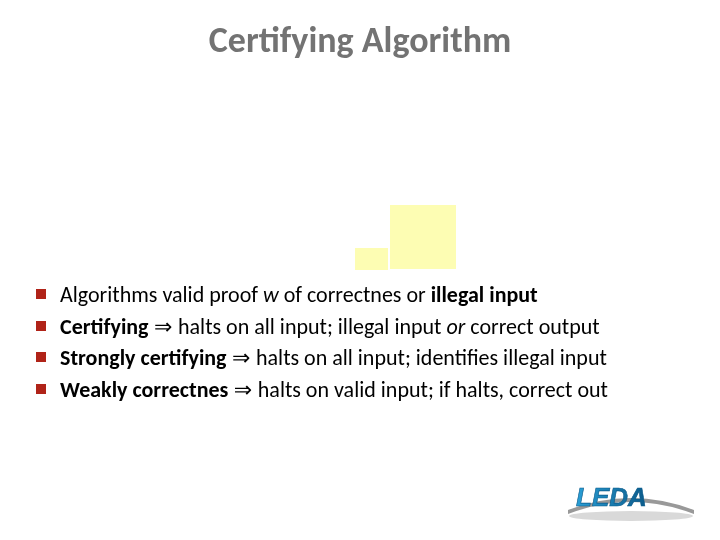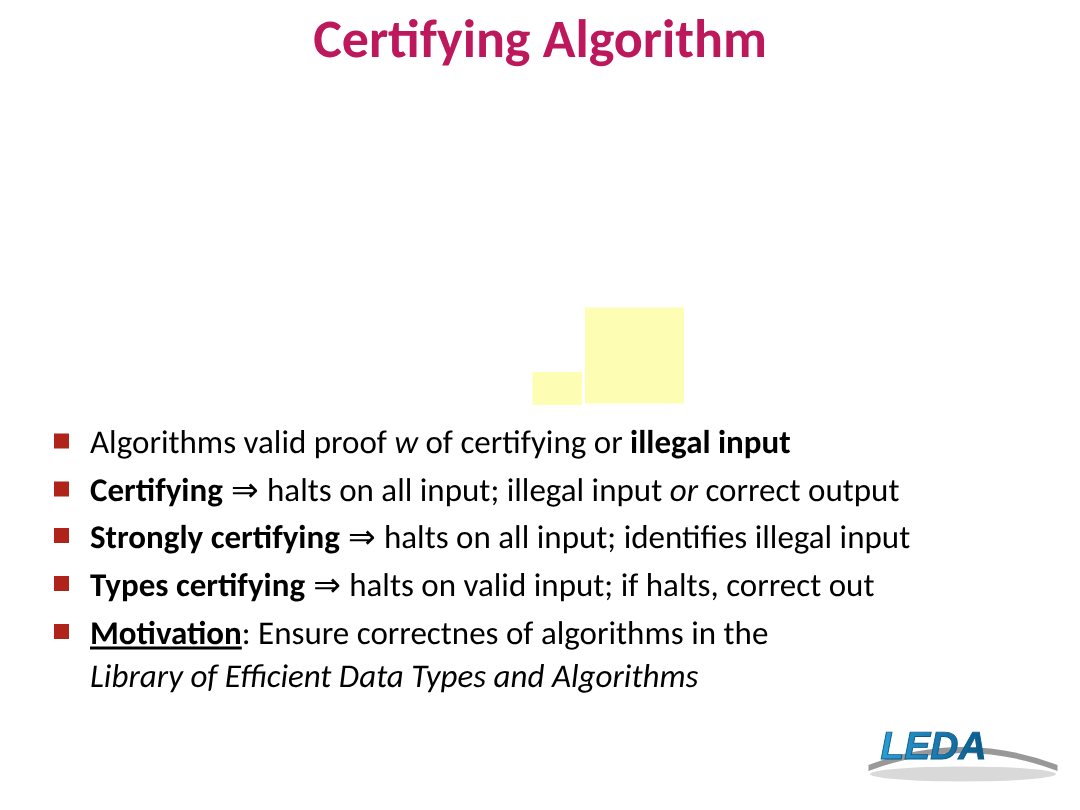--- a/index.html
+++ b/index.html
@@ -6,27 +6,27 @@
   body {
     width: 720px;
     height: 540px;
     background: #fff;
     font-family: Calibri, Arial, sans-serif;
     position: relative;
     overflow: hidden;
   }
   .title {
     position: absolute;
-    top: 4px;
+    top: 18px;
     left: 0;
     width: 100%;
     text-align: center;
     font-size: 36px;
     font-weight: bold;
-    color: #be185d;
+    color: #737373;
   }
   .yellow-box-big {
     position: absolute;
     left: 390px;
     top: 205px;
     width: 66px;
     height: 64px;
     background: #fdfdb3;
   }
   .yellow-box-small {
@@ -58,56 +58,51 @@
     top: 9px;
     width: 10px;
     height: 10px;
     background: #b02318;
   }
   .italic { font-style: italic; }
   .bold { font-weight: bold; }
   .imply { font-family: 'Cambria Math', Georgia, serif; }
   .logo {
     position: absolute;
-    right: 13px;
+    right: 24px;
     bottom: 18px;
     width: 130px;
     height: 46px;
   }
   .logo svg { width: 100%; height: 100%; }
 </style>
 </head>
 <body>
 
 <div class="title">Certifying Algorithm</div>
 
 <div class="yellow-box-big"></div>
 <div class="yellow-box-small"></div>
 
 <ul class="bullets">
   <li>
     <span class="sq"></span>
-    <span>Algorithms valid proof </span><span class="italic">w</span><span> of certifying or </span><span class="bold">illegal input</span>
+    <span>Algorithms valid proof </span><span class="italic">w</span><span> of correctnes or </span><span class="bold">illegal input</span>
   </li>
   <li>
     <span class="sq"></span>
     <span class="bold">Certifying</span><span class="imply"> ⇒ </span><span>halts on all input; illegal input </span><span class="italic">or</span><span> correct output</span>
   </li>
   <li>
     <span class="sq"></span>
     <span class="bold">Strongly certifying</span><span class="imply"> ⇒ </span><span> halts on all input; identifies illegal input</span>
   </li>
   <li>
     <span class="sq"></span>
-    <span class="bold">Types certifying</span><span class="imply"> ⇒ </span><span> halts on valid input; if halts, correct out</span>
-  </li>
-  <li>
-    <span class="sq"></span>
-    <span class="bold" style="text-decoration:underline">Motivation</span><span>: Ensure correctnes of algorithms in the</span><br>
-    <span class="italic">Library of Efficient Data Types and Algorithms</span>
+    <span class="bold">Weakly correctnes</span><span class="imply"> ⇒ </span><span> halts on valid input; if halts, correct out</span>
   </li>
 </ul>
 
 <div class="logo">
   <svg viewBox="0 0 130 46">
     <defs>
       <linearGradient id="g" x1="0" y1="0" x2="1" y2="0">
         <stop offset="0%" stop-color="#2a9fd6"></stop>
         <stop offset="100%" stop-color="#0b5a8a"></stop>
       </linearGradient>

